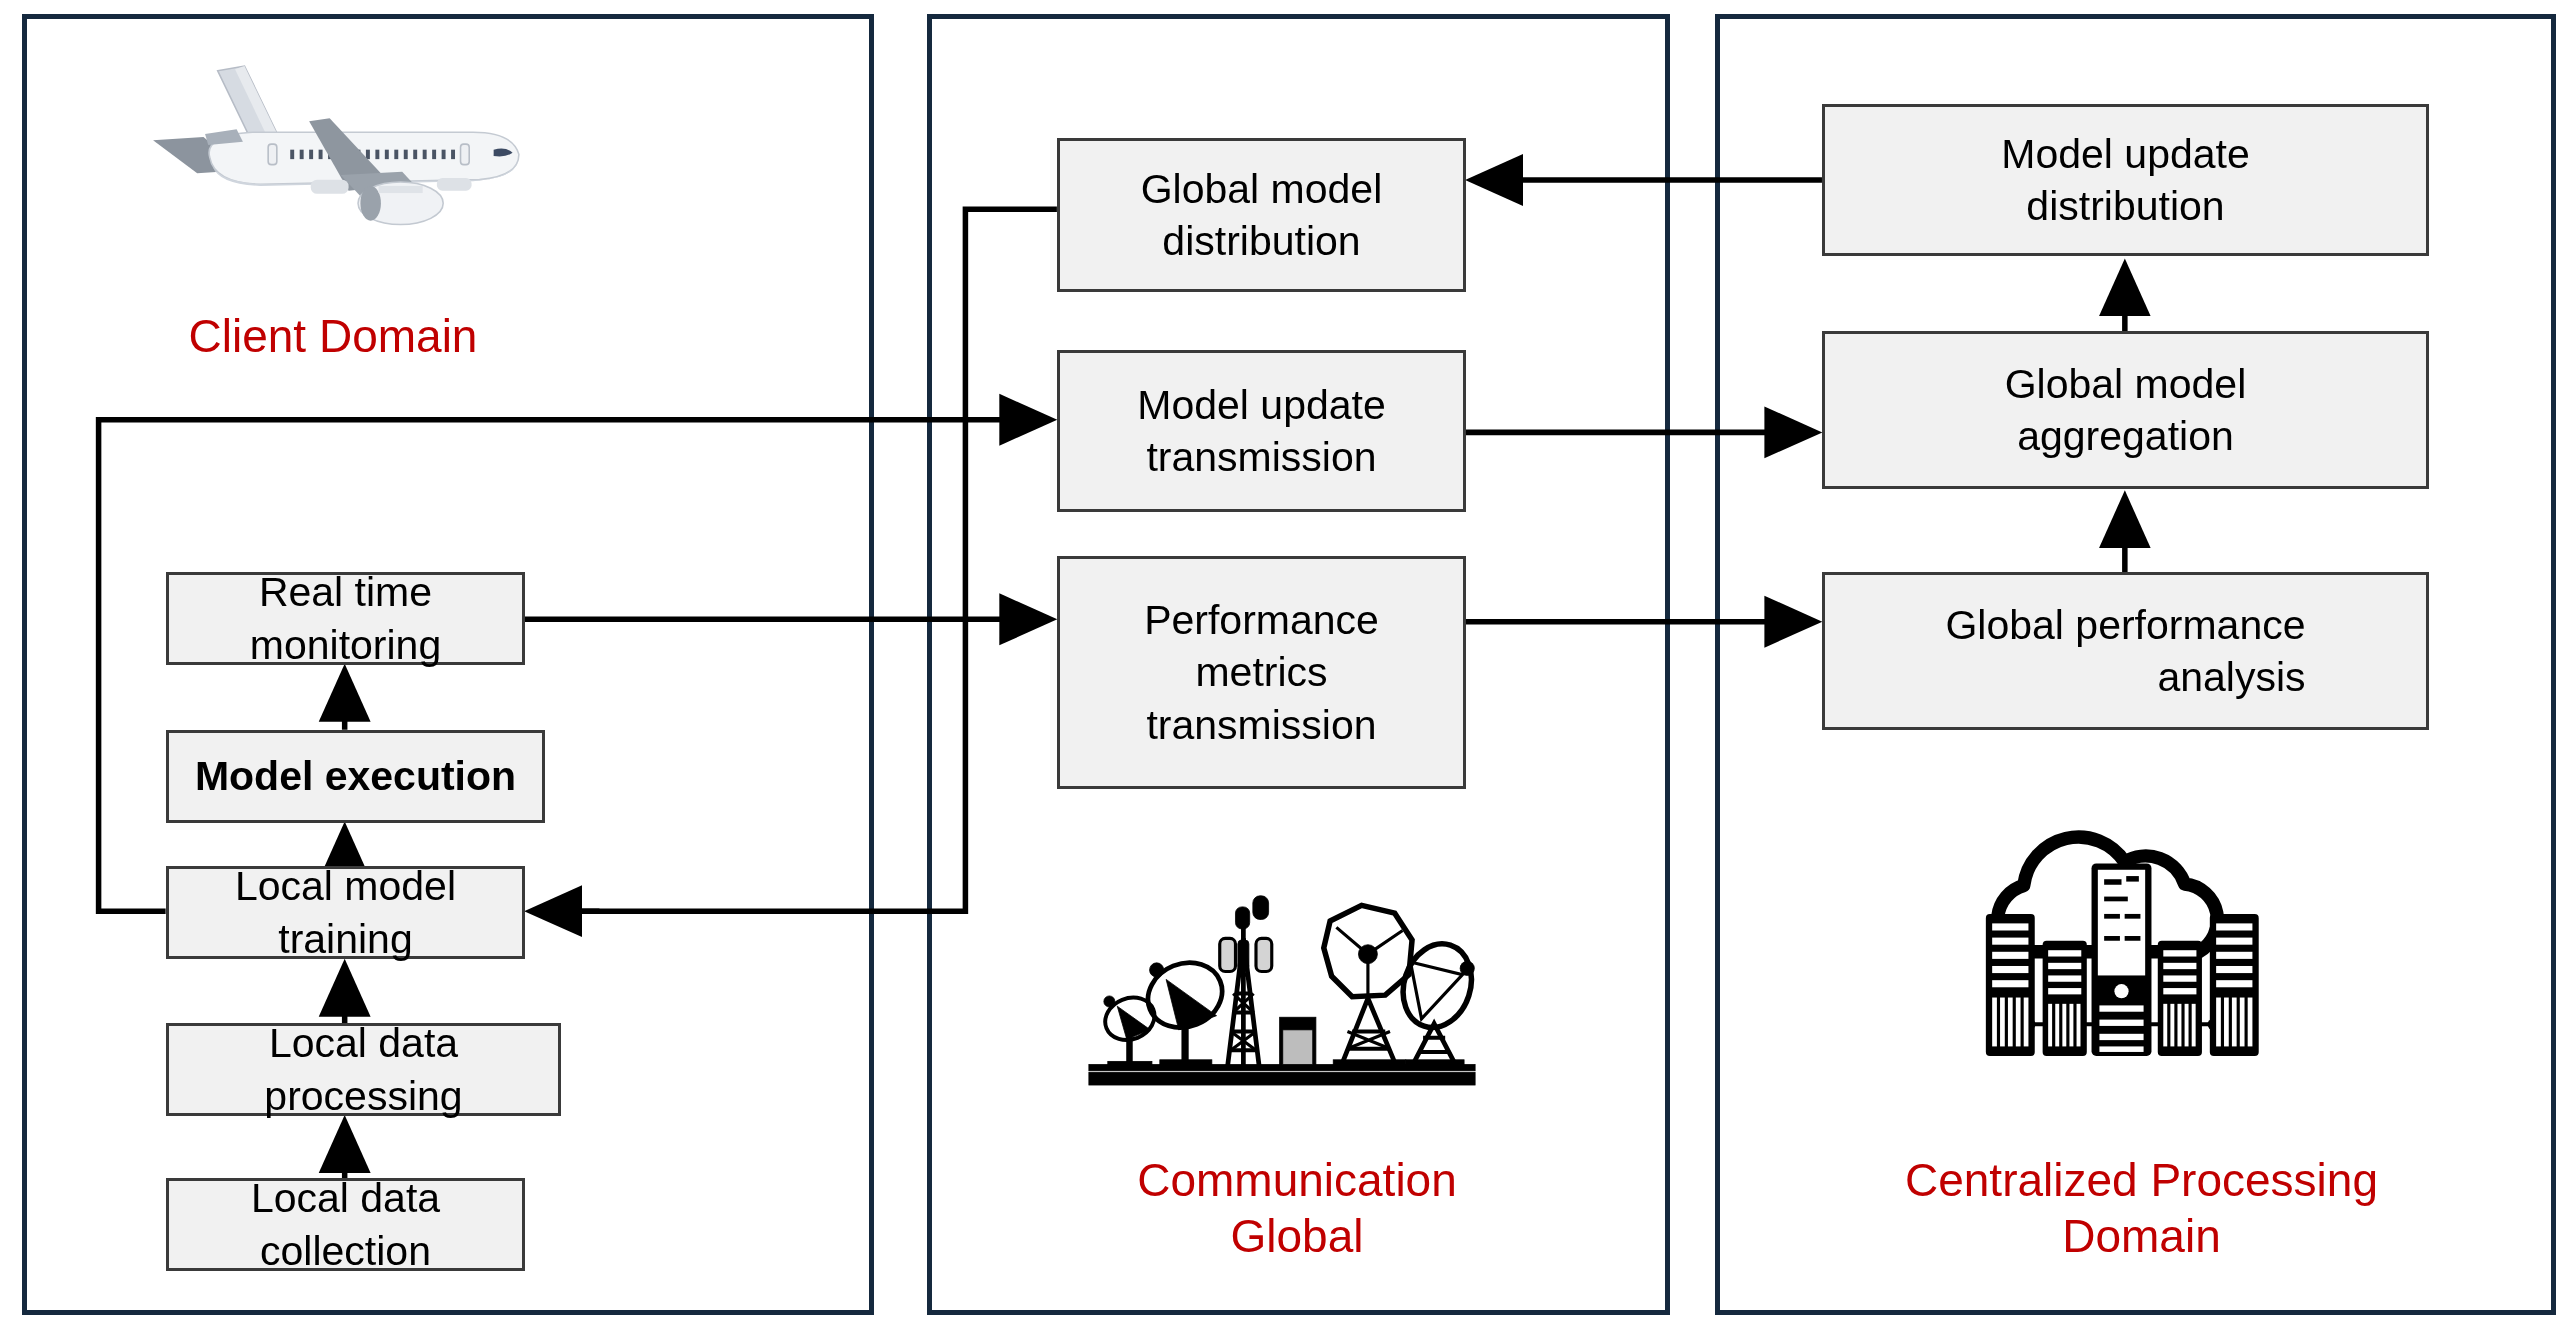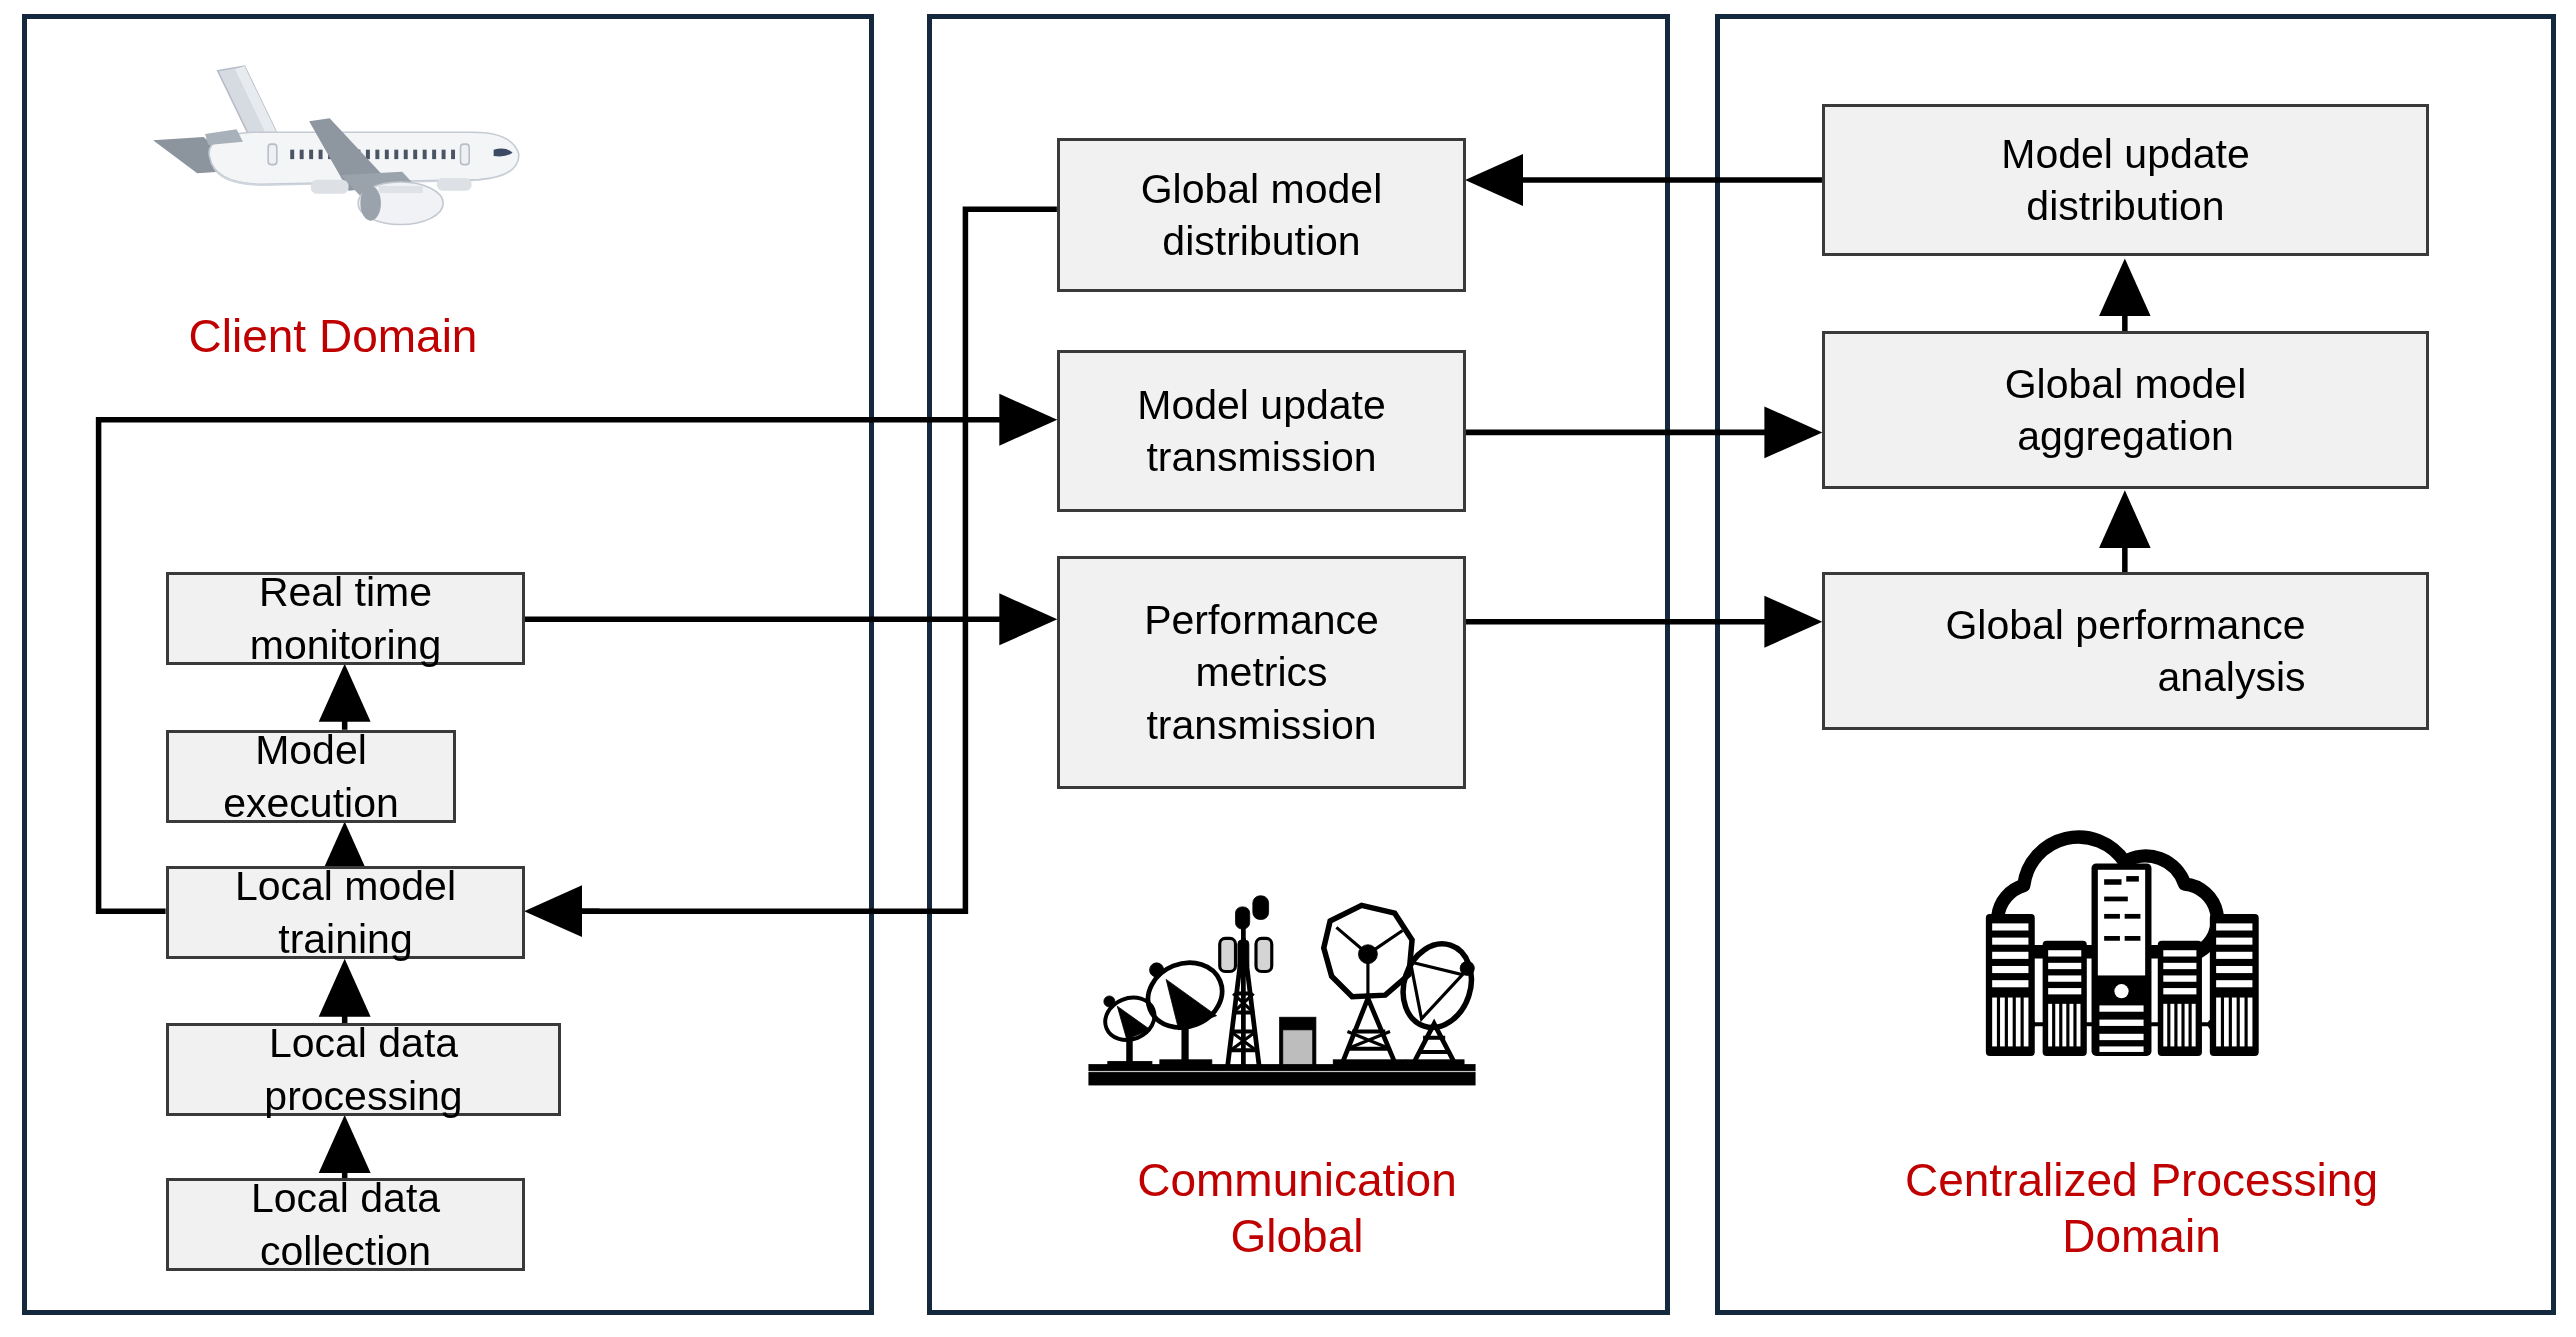--- a/index.html
+++ b/index.html
@@ -42,21 +42,21 @@
     font-size: 41px;
     line-height: 1.28;
     font-weight: 400;
     padding: 3.2px 8px;
     z-index: 6;
   }
   .node span { display: block; white-space: pre-line; }
 
   
   #n-rtm  { left: 166px; top: 572px;  width: 359px; height: 93px; }
-  #n-mex  { left: 166px; top: 730px;  width: 290px; height: 93px; }
+  #n-mex  { left: 166px; top: 730px;  width: 379px; height: 93px; font-weight: bold; }
   #n-lmt  { left: 166px; top: 866px; width: 359px; height: 93px; }
   #n-ldp  { left: 166px; top: 1023px; width: 395px; height: 93px; }
   #n-ldc  { left: 166px; top: 1178px; width: 359px; height: 93px; }
 
   
   #n-gmd  { left: 1057px; top: 138px; width: 409px; height: 154px; }
   #n-mut  { left: 1057px; top: 350px; width: 409px; height: 162px; }
   #n-pmt  { left: 1057px; top: 556px; width: 409px; height: 233px; }
 
   

